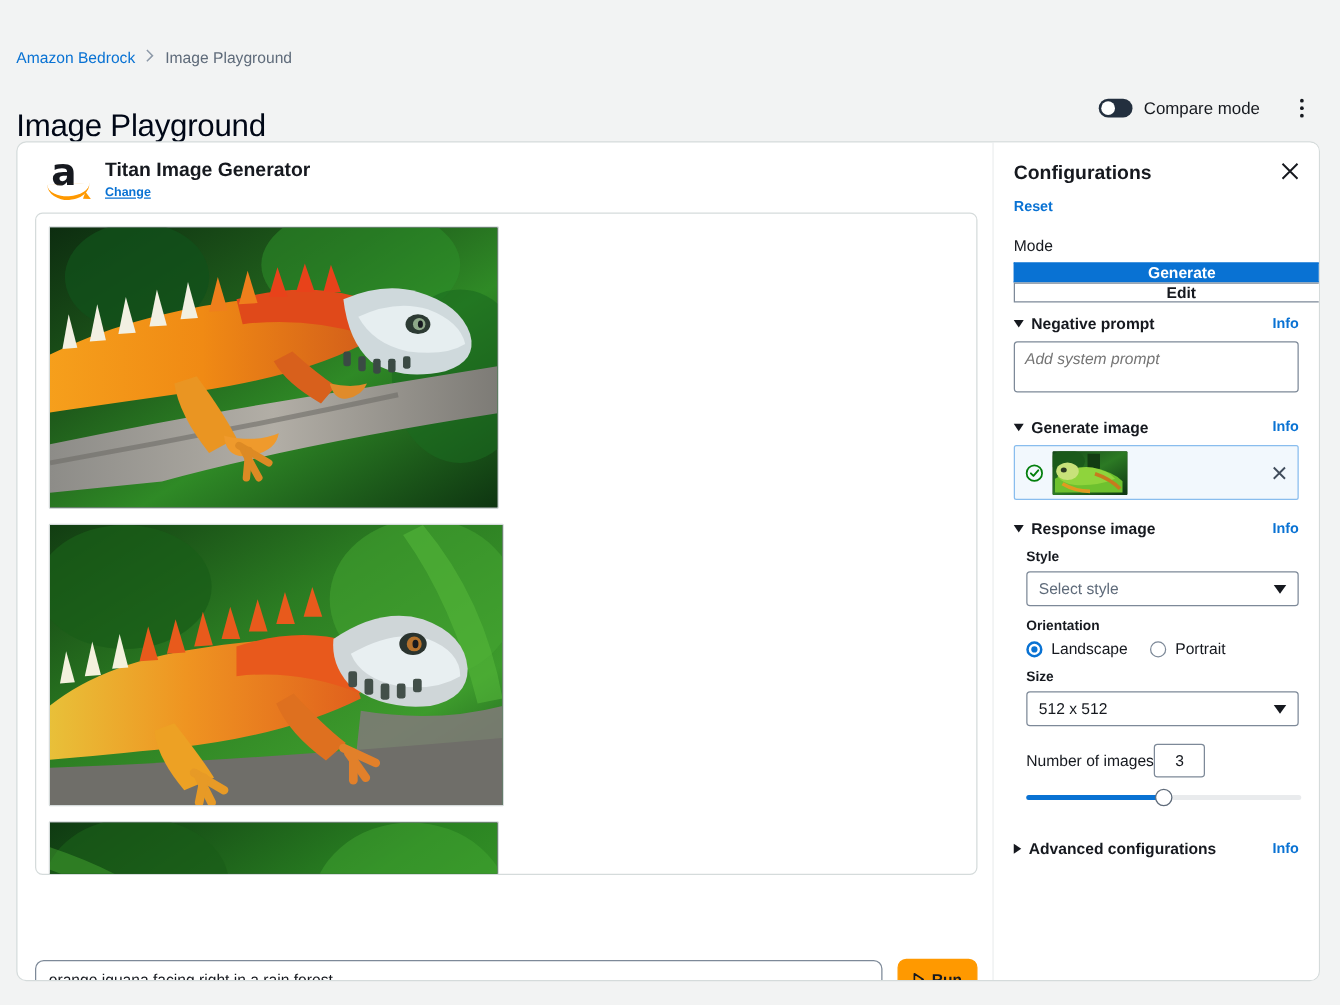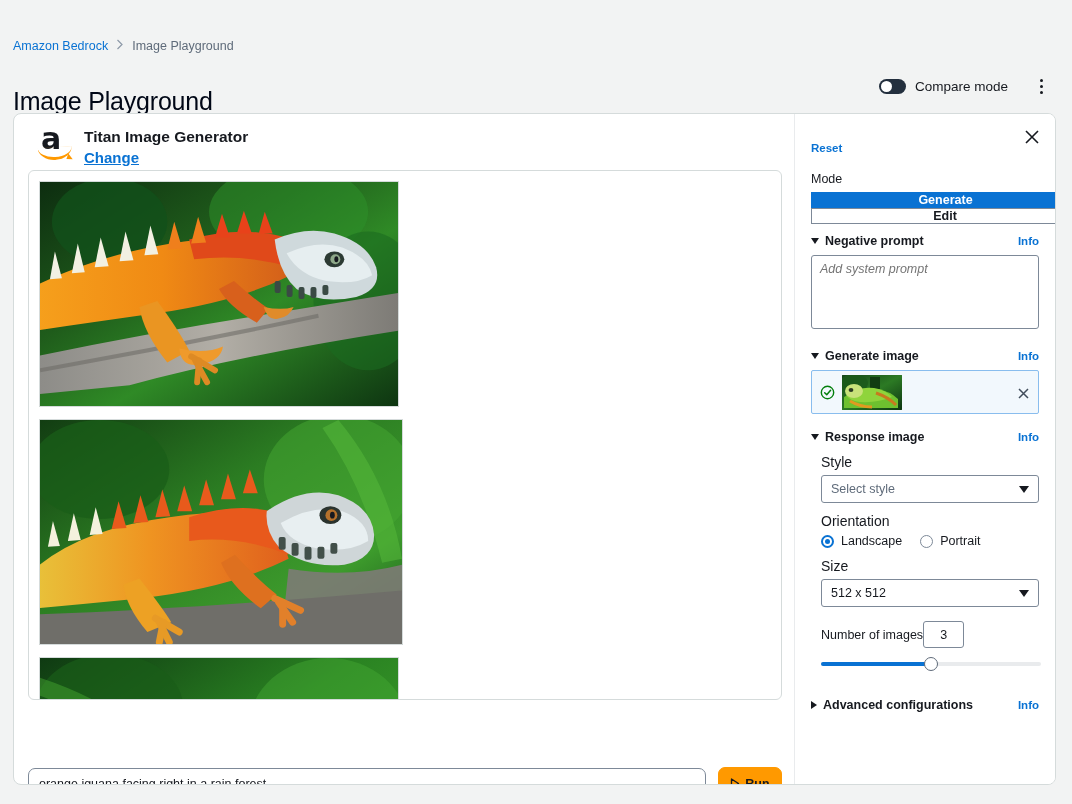--- a/index.html
+++ b/index.html
@@ -73,21 +73,21 @@
     border-bottom: 3.2px solid #f90; border-radius: 0 0 50% 50%/0 0 100% 100%;
     transform: rotate(-3deg);
   }
   .amazon-logo .smile::after {
     content: ""; position: absolute; right: -1px; bottom: -4px;
     width: 0; height: 0;
     border-left: 6px solid #f90; border-top: 4px solid transparent;
     border-bottom: 2px solid transparent; transform: rotate(22deg);
   }
   .model-name { font-size: 15.5px; font-weight: 700; color: #16191f; line-height: 18px; }
-  .model-change { font-size: 15px; font-weight: 700; color: #0972d3; margin-top: 3px; cursor: pointer; text-decoration: underline; }
+  .model-change { font-size: 10px; font-weight: 700; color: #0972d3; margin-top: 3px; cursor: pointer; text-decoration: underline; }
 
   .download-btn {
     position: absolute; right: 14px; top: 131px;
     width: 22px; height: 22px; cursor: pointer;
   }
 
   .images-area {
     position: absolute; left: 14px; top: 56px;
     width: 854px; height: 634px;
   }
@@ -154,41 +154,41 @@
     border-right: 4.5px solid transparent; border-top: 6px solid #16191f;
   }
   .tri-right {
     width: 0; height: 0; border-top: 4.5px solid transparent;
     border-bottom: 4.5px solid transparent; border-left: 6px solid #16191f;
   }
   .grp-title { font-size: 12.5px; font-weight: 700; color: #16191f; }
   .info-link { font-size: 11.5px; font-weight: 700; color: #0972d3; cursor: pointer; }
 
   .neg-textarea {
-    width: 228px; height: 74px; border: 1px solid #7d8998; border-radius: 3px;
+    width: 228px; height: 41px; border: 1px solid #7d8998; border-radius: 3px;
     padding: 6px 8px; font-size: 12.5px; font-style: italic; color: #5f6b7a;
     resize: none; outline: none; font-family: "Liberation Sans", sans-serif;
     background: #fff;
   }
 
   .ref-box {
     width: 228px; height: 44px; border: 1px solid #89bdee; border-radius: 2px;
     background: #f2f8fd; display: flex; align-items: center; padding: 0 8px;
     position: relative;
   }
   .check-ico { width: 15px; height: 15px; flex: none; }
   .ref-thumb {
     width: 60px; height: 35px; margin-left: 7px; border-radius: 1px;
     overflow: hidden; background: #1d4d16; flex: none;
   }
   .ref-thumb svg { display: block; width: 100%; height: 100%; }
   .ref-x { position: absolute; right: 8px; width: 13px; height: 13px; cursor: pointer; }
 
   .sub-wrap { padding-left: 10px; }
-  .sub-label { font-size: 14px; color: #16191f; margin: 10px 0 5px; }
+  .sub-label { font-size: 11px; color: #16191f; margin: 10px 0 5px; font-weight: bold; }
 
   .select {
     width: 218px; height: 28px; border: 1px solid #7d8998; border-radius: 3px;
     background: #fff; display: flex; align-items: center; justify-content: space-between;
     padding: 0 9px; font-size: 12.5px; cursor: pointer;
   }
   .select .ph { color: #5f6b7a; }
   .select .val { color: #16191f; }
   .caret {
     width: 0; height: 0; border-left: 5px solid transparent;
@@ -499,20 +499,21 @@
             </svg>
           <span>Run</span>
         </button>
       </div>
 
     </div>
   </div>
 
   <div class="right">
 
+    <div class="cfg-title">Configurations</div>
     <div class="cfg-reset">Reset</div>
     <div class="cfg-close">
       <svg width="18" height="18" viewBox="0 0 18 18">
           <path d="M3 3 L15 15 M15 3 L3 15" stroke="#16191f" stroke-width="1.6"></path>
         </svg>
     </div>
 
     <div class="sec-label">Mode</div>
     <div class="seg">
       <div class="on">Generate</div>

